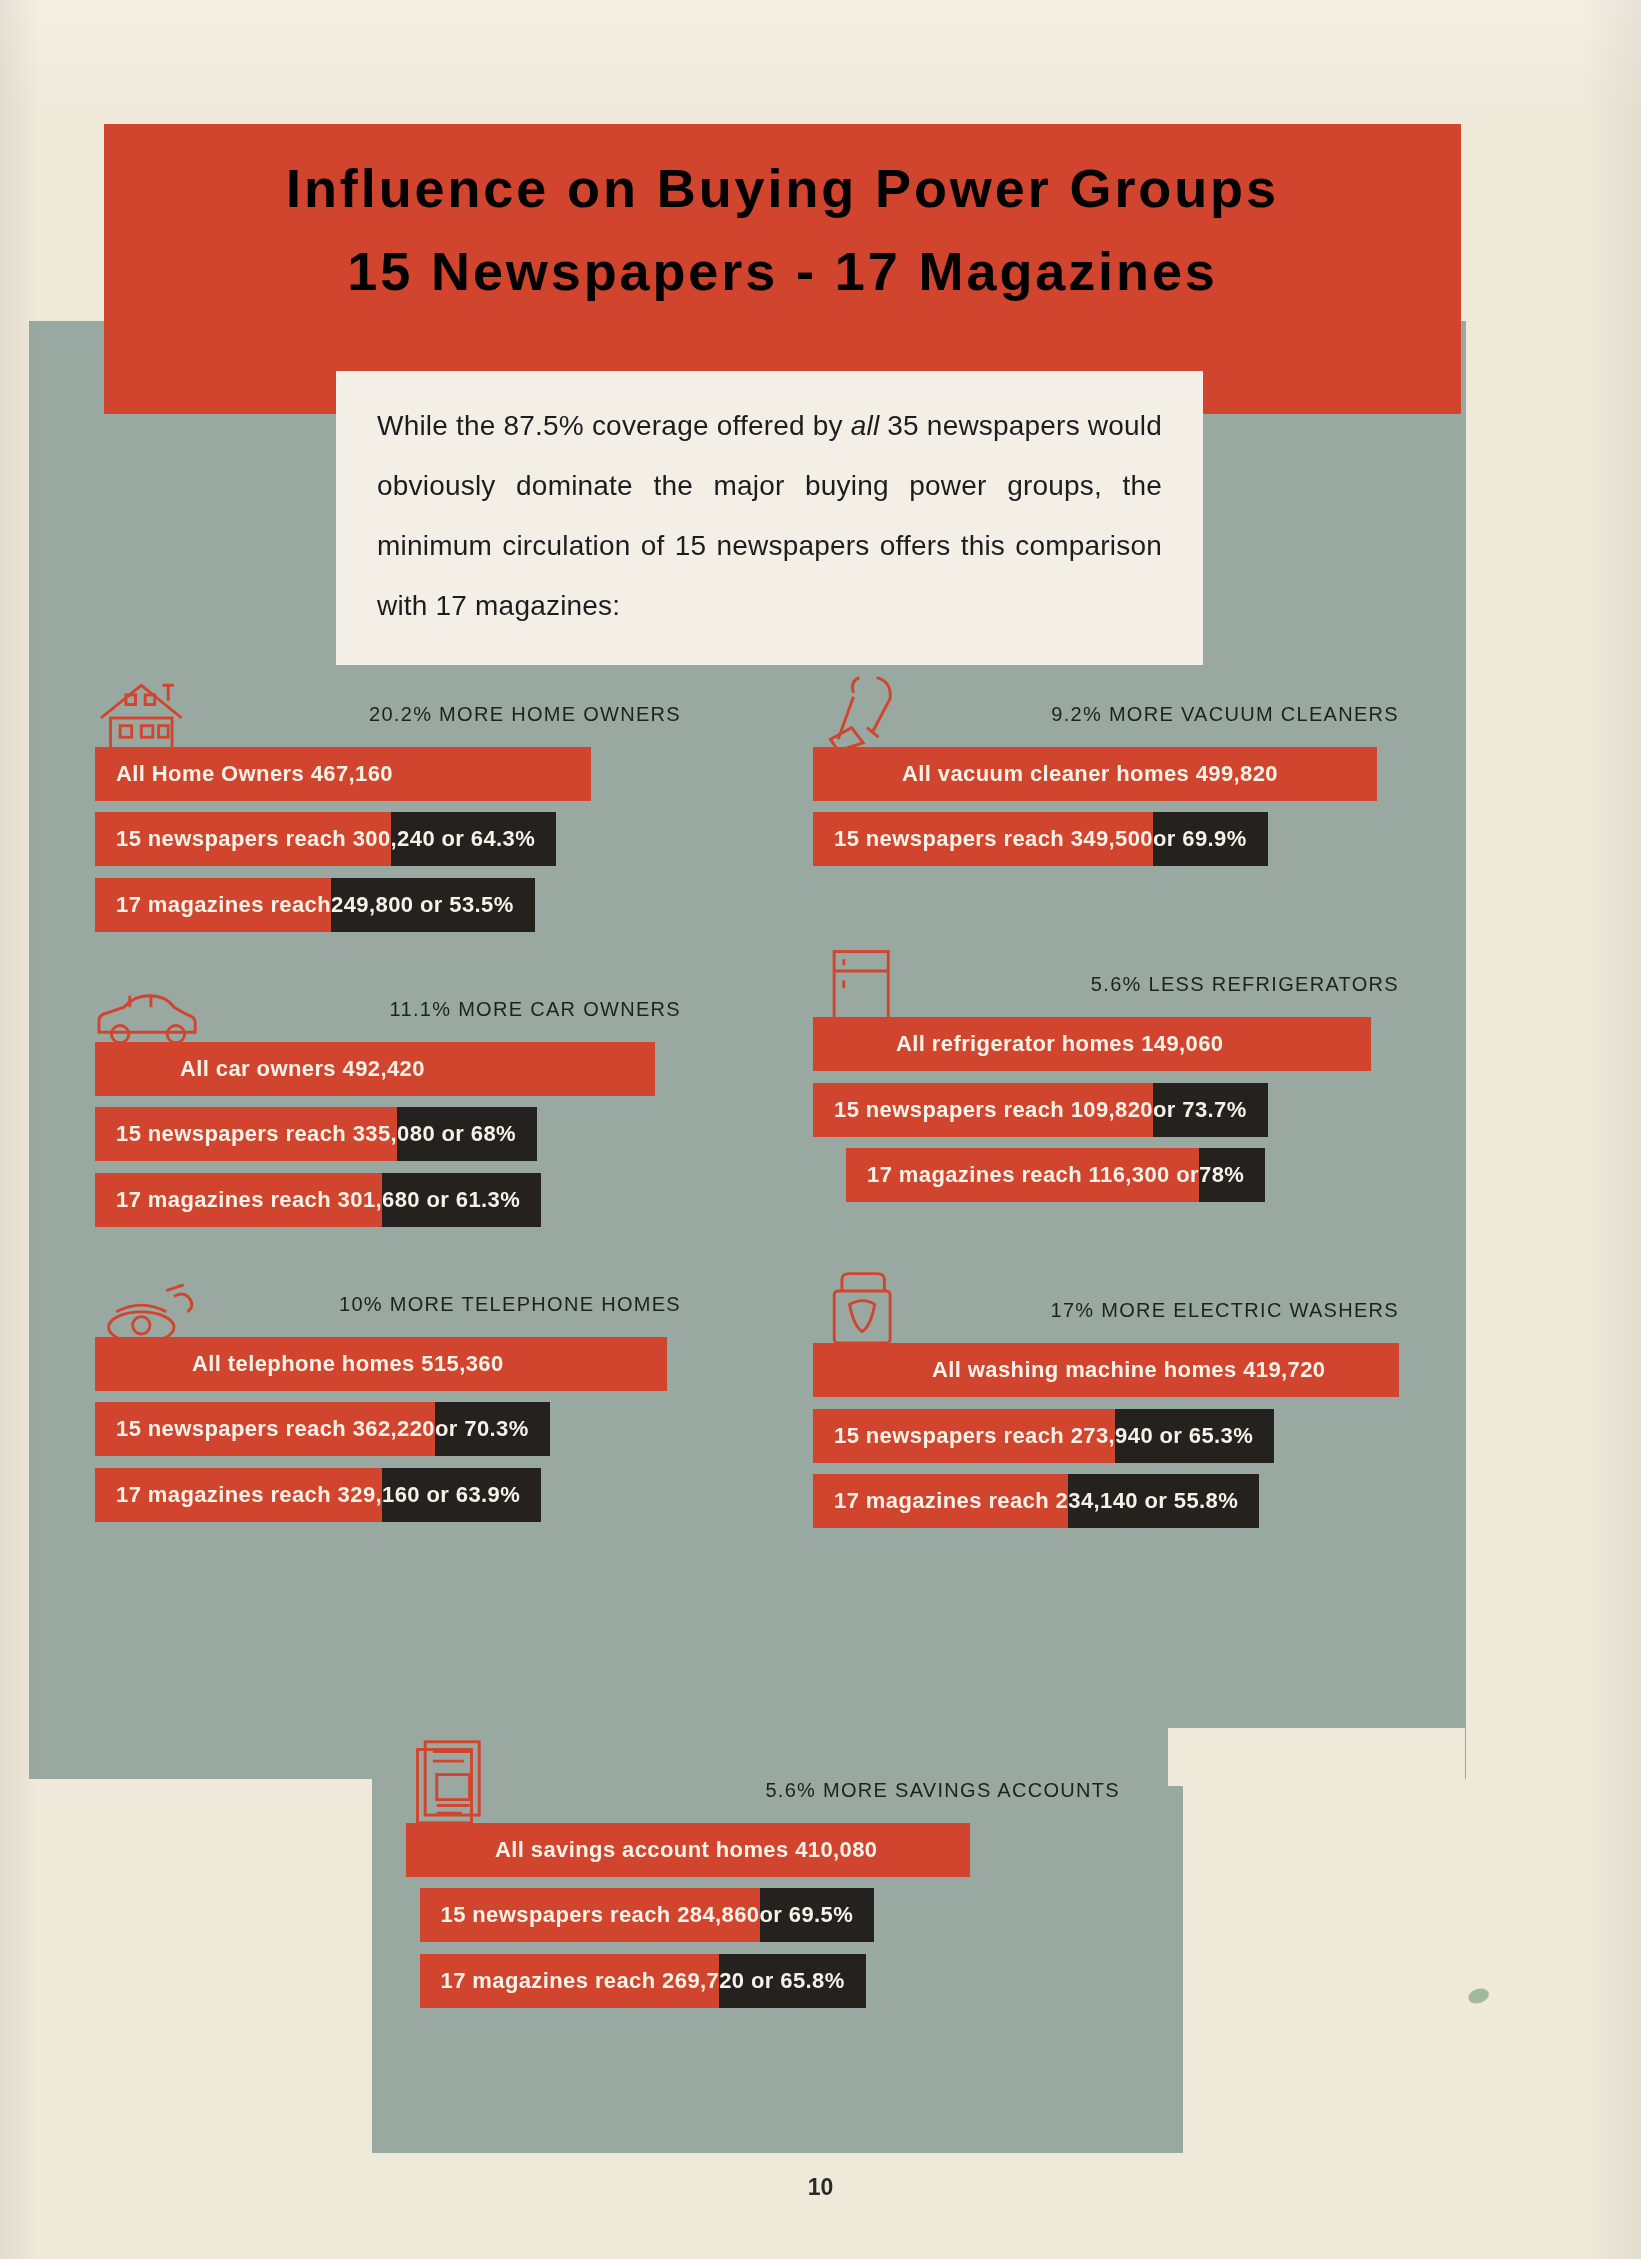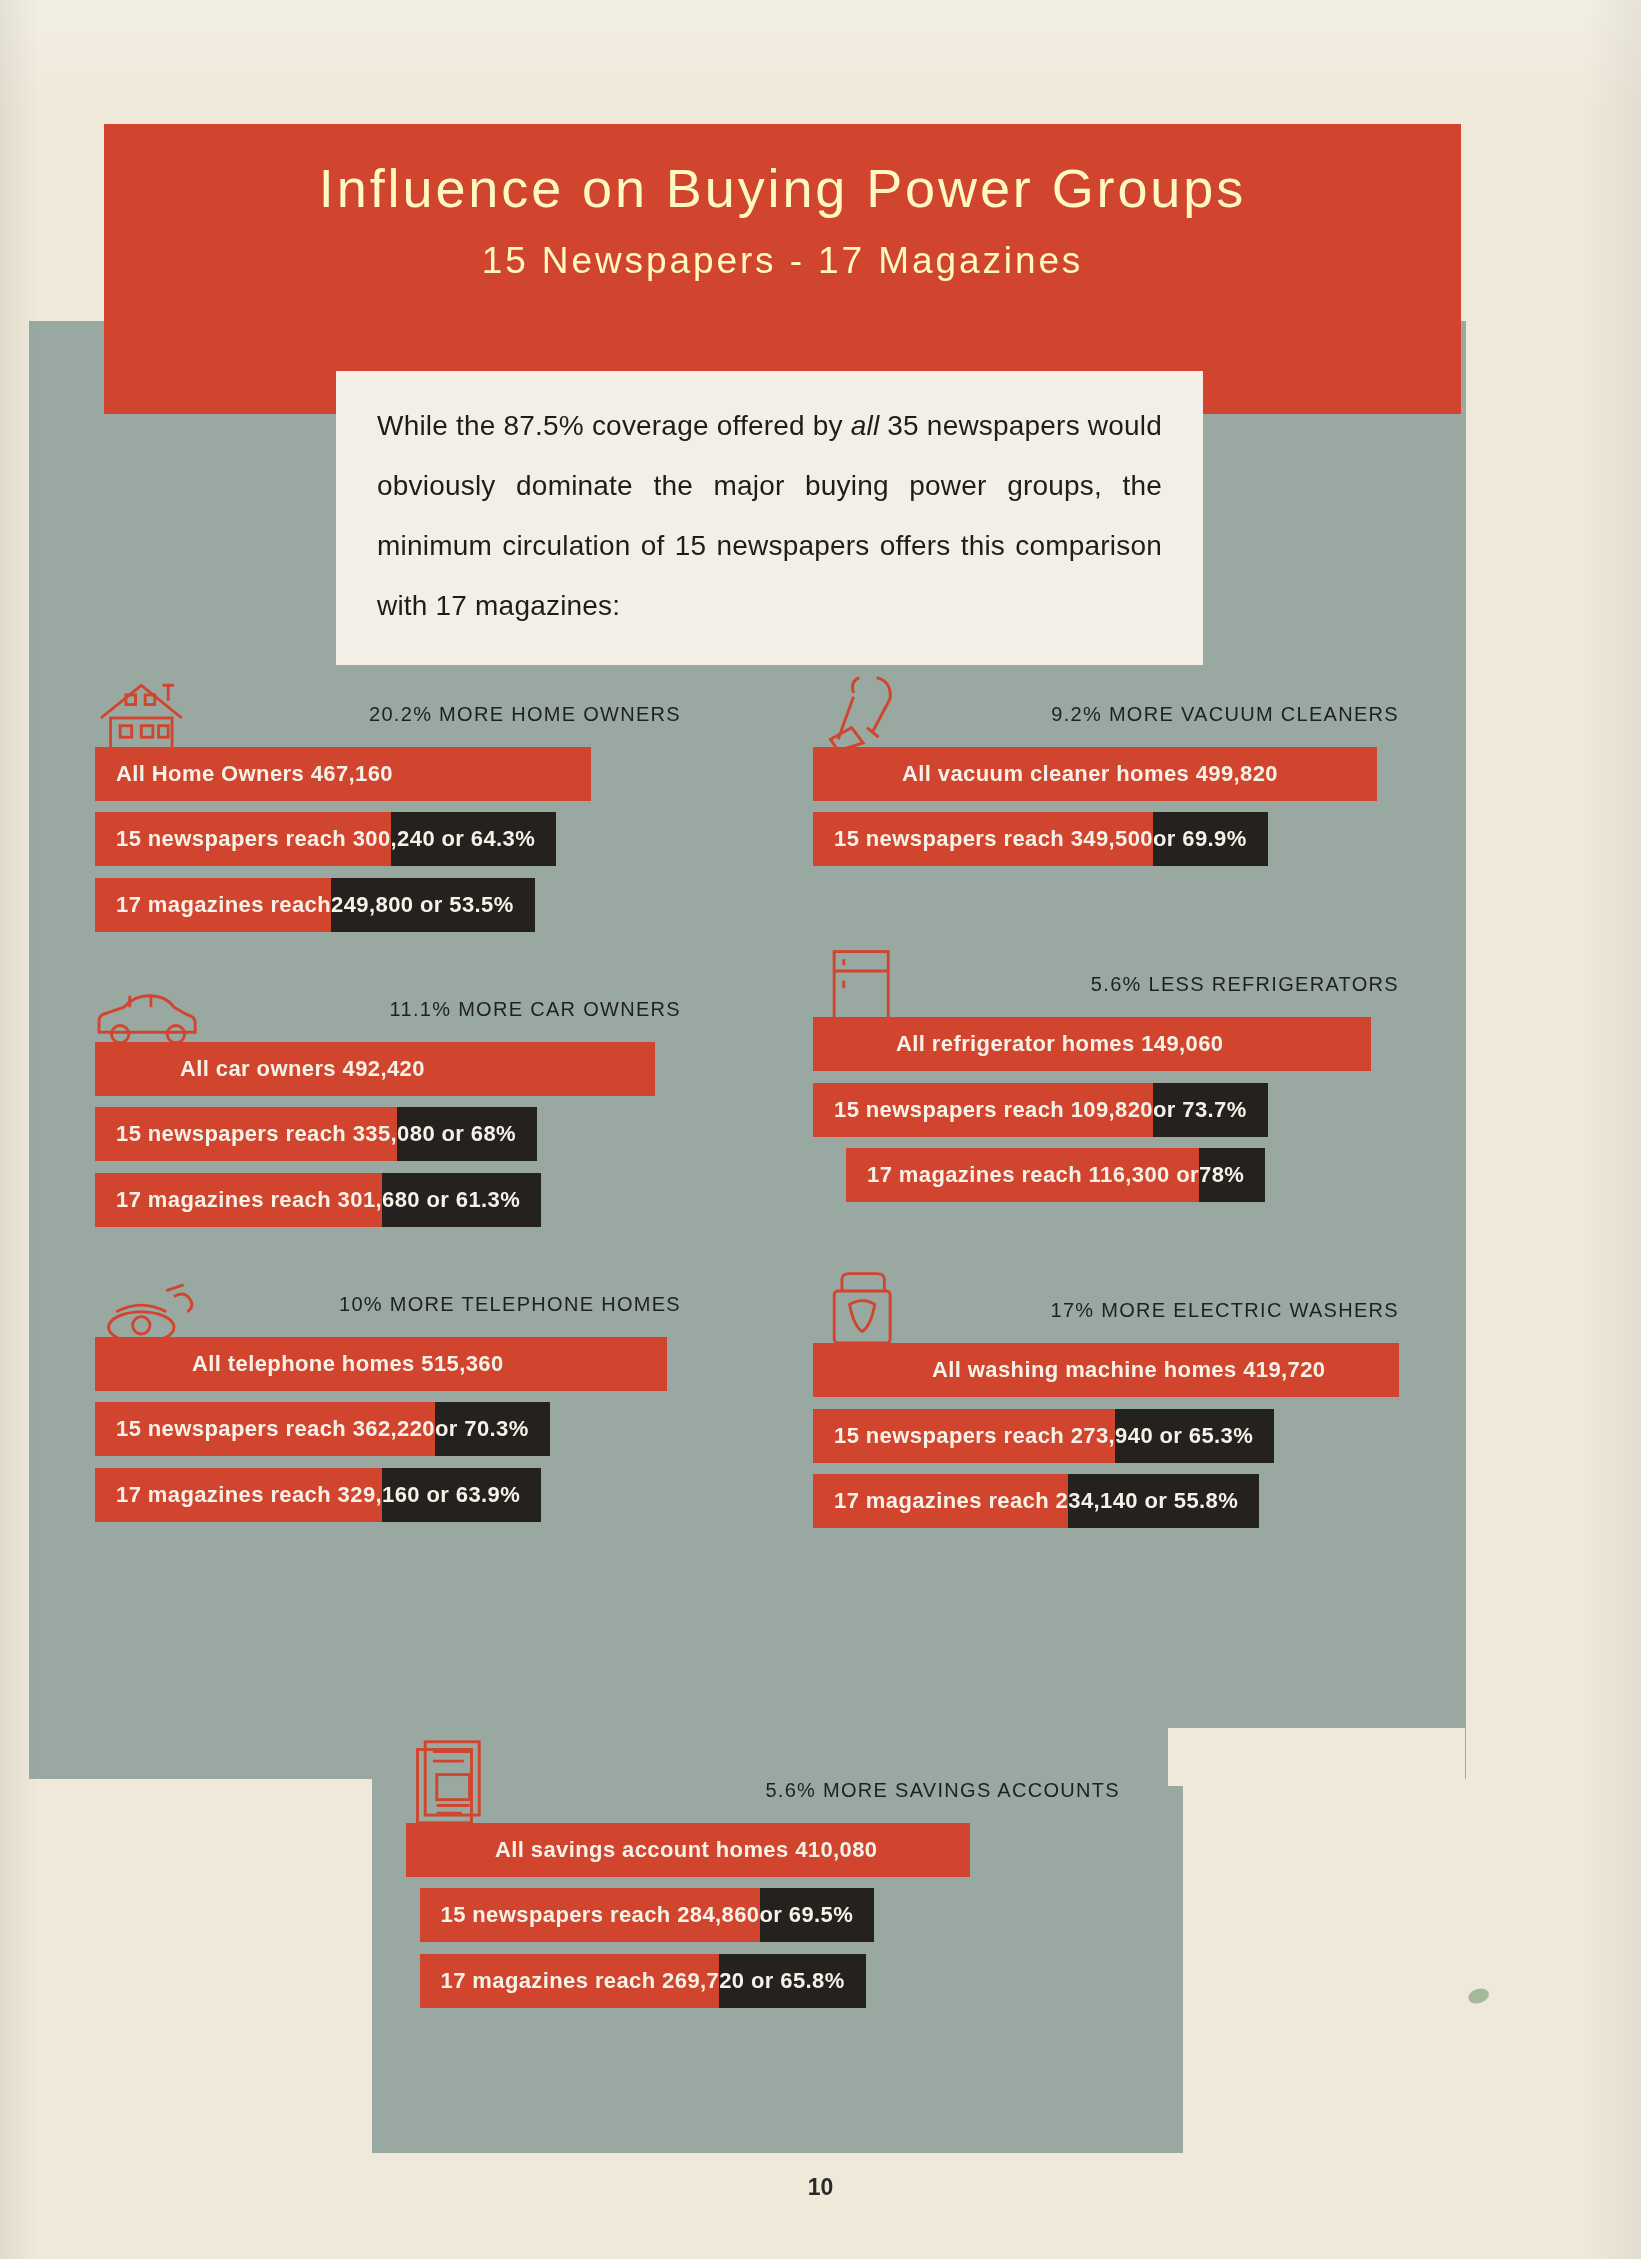--- a/index.html
+++ b/index.html
@@ -32,27 +32,27 @@
     position:absolute; left:372px; top:1728px; width:811px; height:425px; background:#9aa8a2;
   }
   .title-band {
     position:absolute;
     left:104px; top:124px;
     width:1357px; height:290px;
     background:#d1452e;
     z-index:3;
   }
   .title-band .line {
-    color:#fef9c3;
-    font-weight:normal;
+    color:#000000;
+    font-weight:bold;
     text-align:center;
     letter-spacing:1.9px;
   }
   .title-band .l1 { font-size:54px; margin-top:33px; letter-spacing:2.9px; }
-  .title-band .l2 { font-size:37px; margin-top:21px; letter-spacing:2.9px; }
+  .title-band .l2 { font-size:54px; margin-top:21px; letter-spacing:2.9px; }
   .intro-box {
     position:absolute;
     left:336px; top:371px;
     width:867px; height:294px;
     background:#f4efe6;
     z-index:4;
     padding:25px 41px 0 41px;
     box-sizing:border-box;
   }
   .intro-box p {

